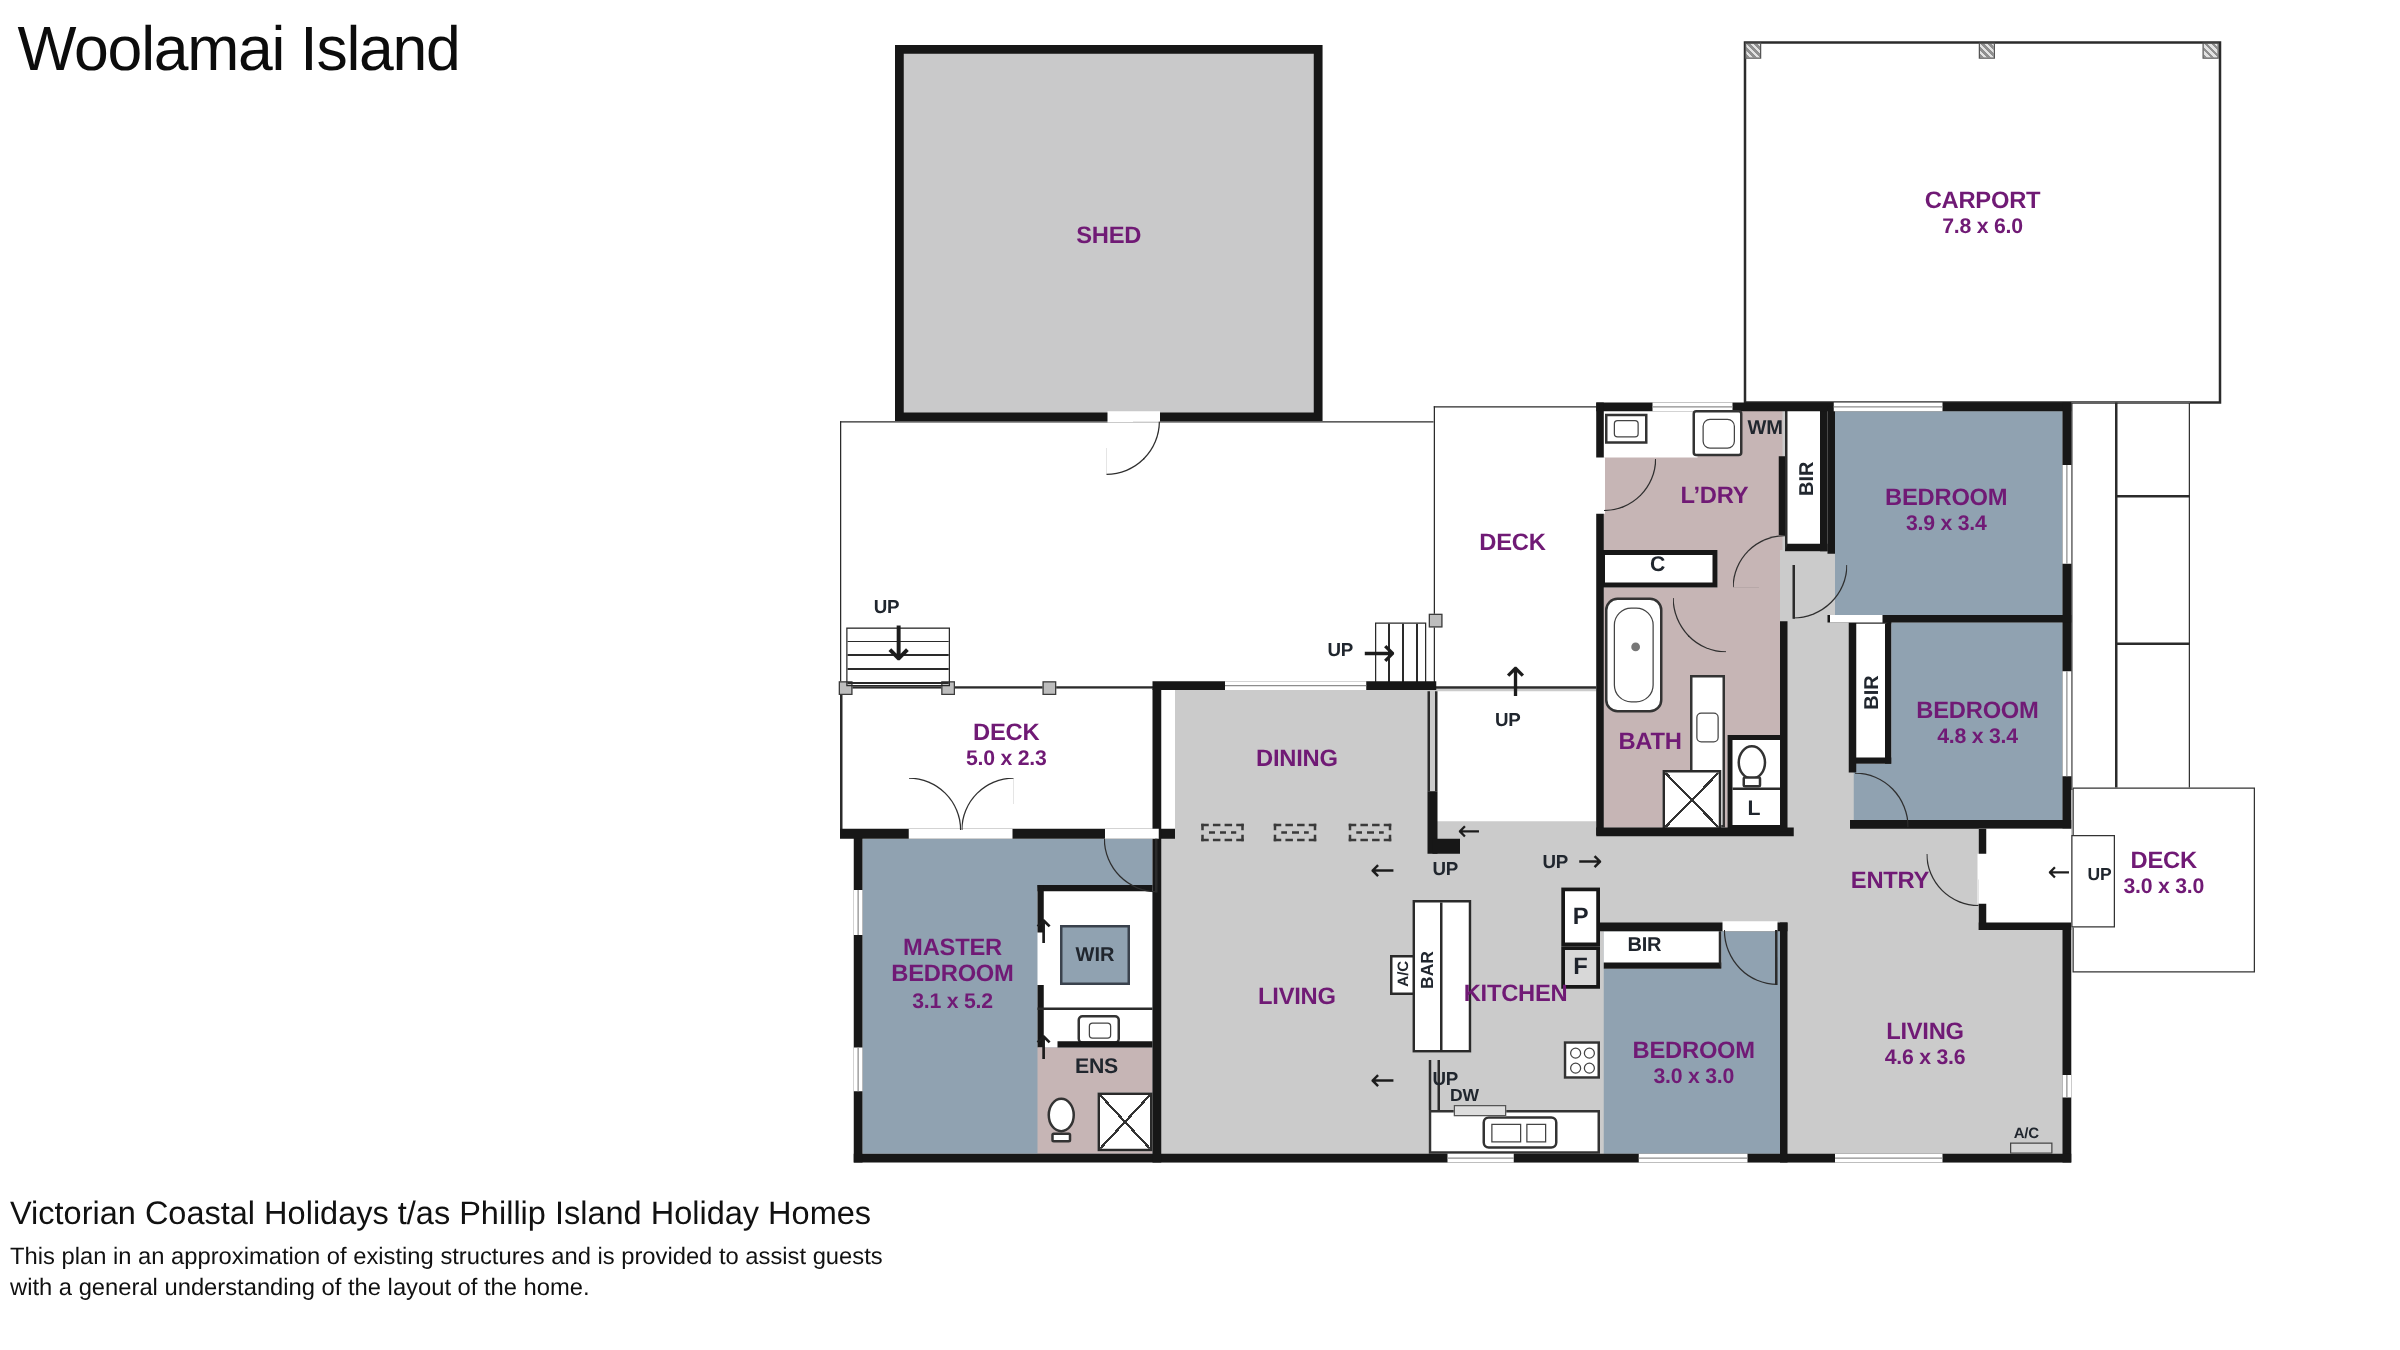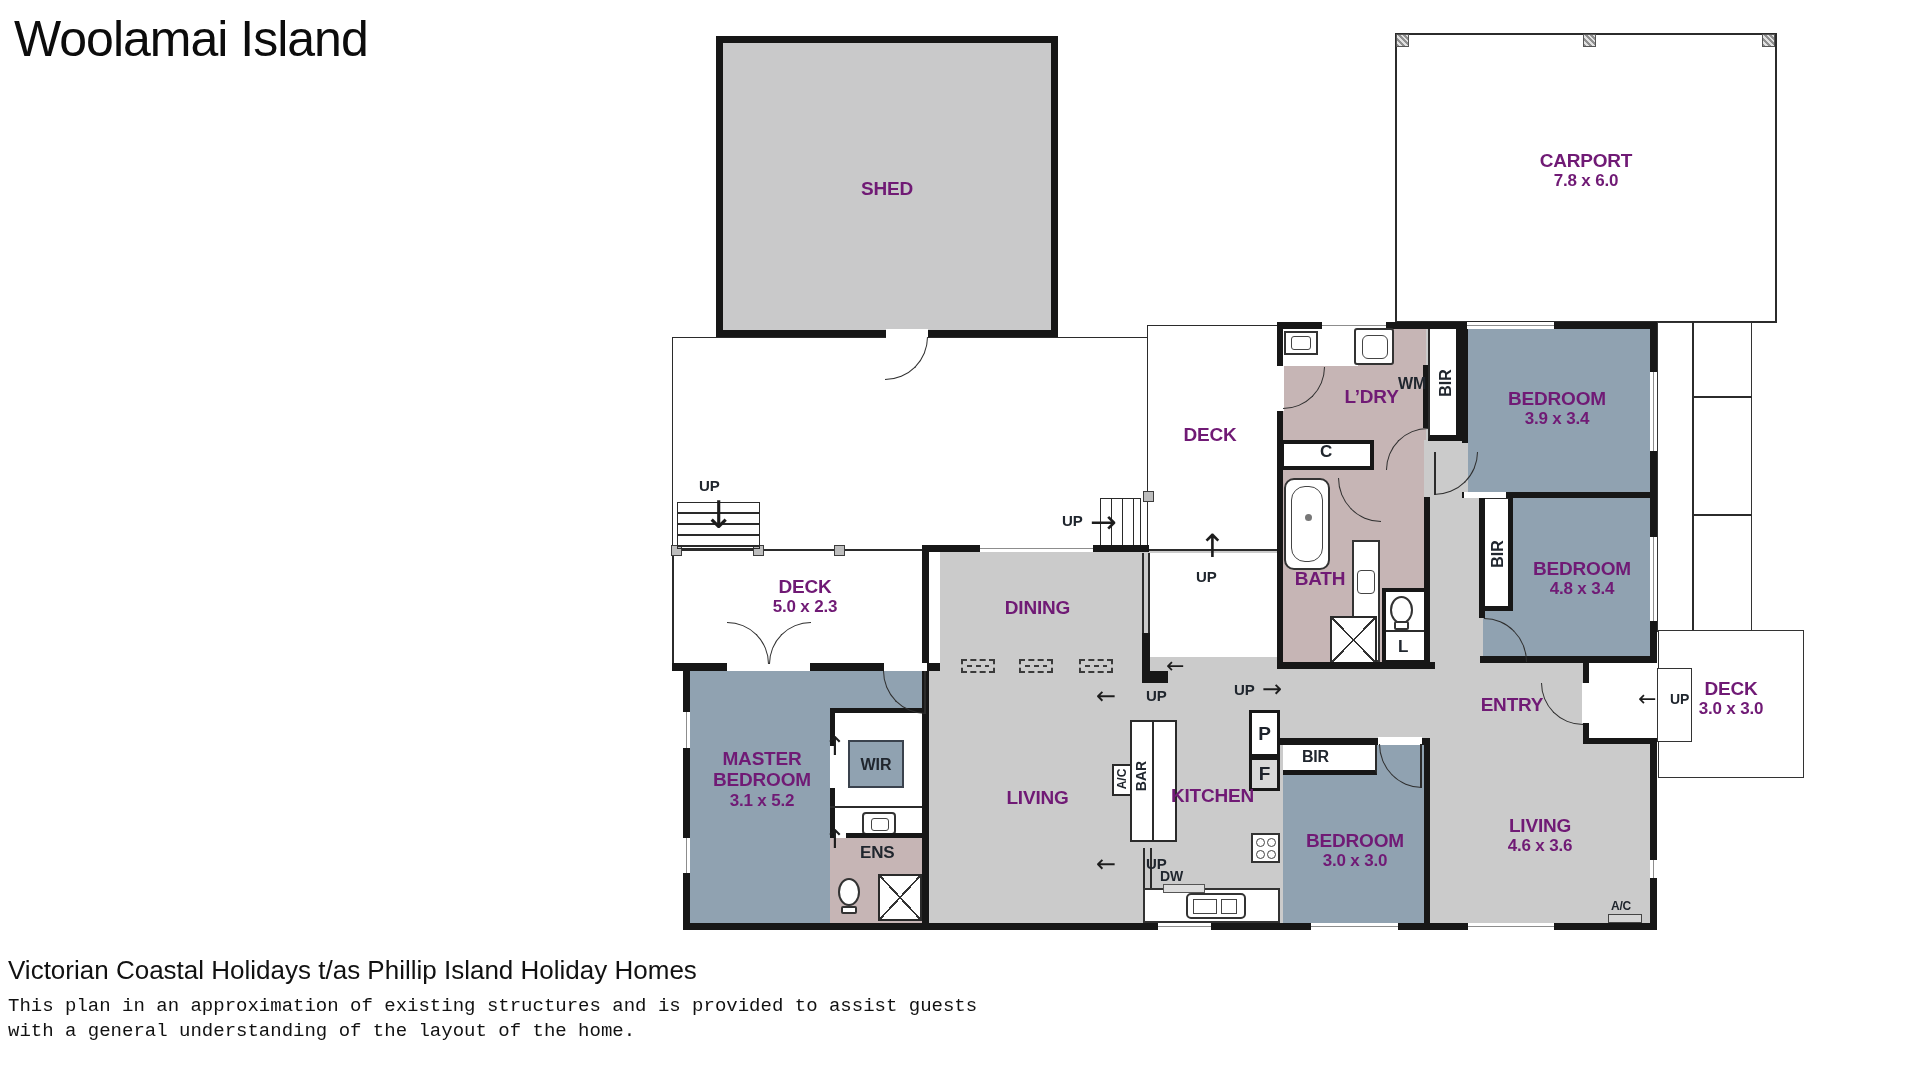--- a/index.html
+++ b/index.html
@@ -38,21 +38,21 @@
         background:repeating-linear-gradient(90deg,#3a3a3a 0 5px,transparent 5px 9px);}
   .stairh{position:absolute;box-sizing:border-box;border:1.7px solid #2a2a2a;background:
         repeating-linear-gradient(180deg,transparent 0 9.5px,#2a2a2a 9.5px 11px);}
   .stairv{position:absolute;box-sizing:border-box;border:1.7px solid #2a2a2a;background:
         repeating-linear-gradient(90deg,transparent 0 9.5px,#2a2a2a 9.5px 11px);}
   .arrow{position:absolute;color:#1c1c1c;font-family:"DejaVu Sans",sans-serif;line-height:1;}
   .fix{position:absolute;box-sizing:border-box;background:#fff;border:2px solid #333;}
   .fixin{position:absolute;box-sizing:border-box;border:1.6px solid #444;background:#fff;}
   .title{position:absolute;font-size:50px;font-weight:400;letter-spacing:-1px;color:#0c0c0c;}
   .foot-co{position:absolute;font-size:26px;font-weight:400;color:#111;}
-  .foot-ln{position:absolute;font-size:19px;font-weight:400;color:#111;font-family:Liberation Mono, monospace;}
+  .foot-ln{position:absolute;font-size:19px;font-weight:400;color:#111;}
 </style>
 </head>
 <body>
 
 <div id="page">
 
   <div class="title" style="left:14px;top:10px;">Woolamai Island</div>
 
   <div class="abs fillgray" style="left:922px;top:551px;width:735px;height:379px;"></div>
   <div class="abs fillgray" style="left:1277px;top:325px;width:380px;height:337px;"></div>
@@ -257,28 +257,28 @@
   <div class="rlabel" style="left:735px;top:576px;width:140px;">
     <div class="rname">DECK</div>
     <div class="rdims">5.0 x 2.3</div>
   </div>
   <div class="rlabel" style="left:1175px;top:424px;width:70px;">
     <div class="rname">DECK</div>
   </div>
   <div class="rlabel" style="left:1334px;top:386px;width:75px;">
     <div class="rname">L’DRY</div>
   </div>
-  <div class="slabel" style="left:1398px;top:334px;margin-top:41px;">WM</div>
+  <div class="slabel" style="left:1398px;top:334px;">WM</div>
   <div class="vt" style="left:1415px;top:375px;width:60px;height:16px;font-size:16px;">BIR</div>
   <div class="rlabel" style="left:1487px;top:388px;width:140px;">
     <div class="rname">BEDROOM</div>
     <div class="rdims">3.9 x 3.4</div>
   </div>
   <div class="slabel" style="left:1320px;top:442px;font-size:17px;">C</div>
-  <div class="rlabel" style="left:1284px;top:568px;width:72px;">
+  <div class="rlabel" style="left:1284px;top:583px;width:72px;">
     <div class="rname">BATH</div>
   </div>
   <div class="slabel" style="left:1398px;top:637px;font-size:17px;">L</div>
   <div class="vt" style="left:1467px;top:546px;width:60px;height:16px;font-size:16px;">BIR</div>
   <div class="rlabel" style="left:1512px;top:558px;width:140px;">
     <div class="rname">BEDROOM</div>
     <div class="rdims">4.8 x 3.4</div>
   </div>
   <div class="rlabel" style="left:990px;top:597px;width:95px;">
     <div class="rname">DINING</div>

